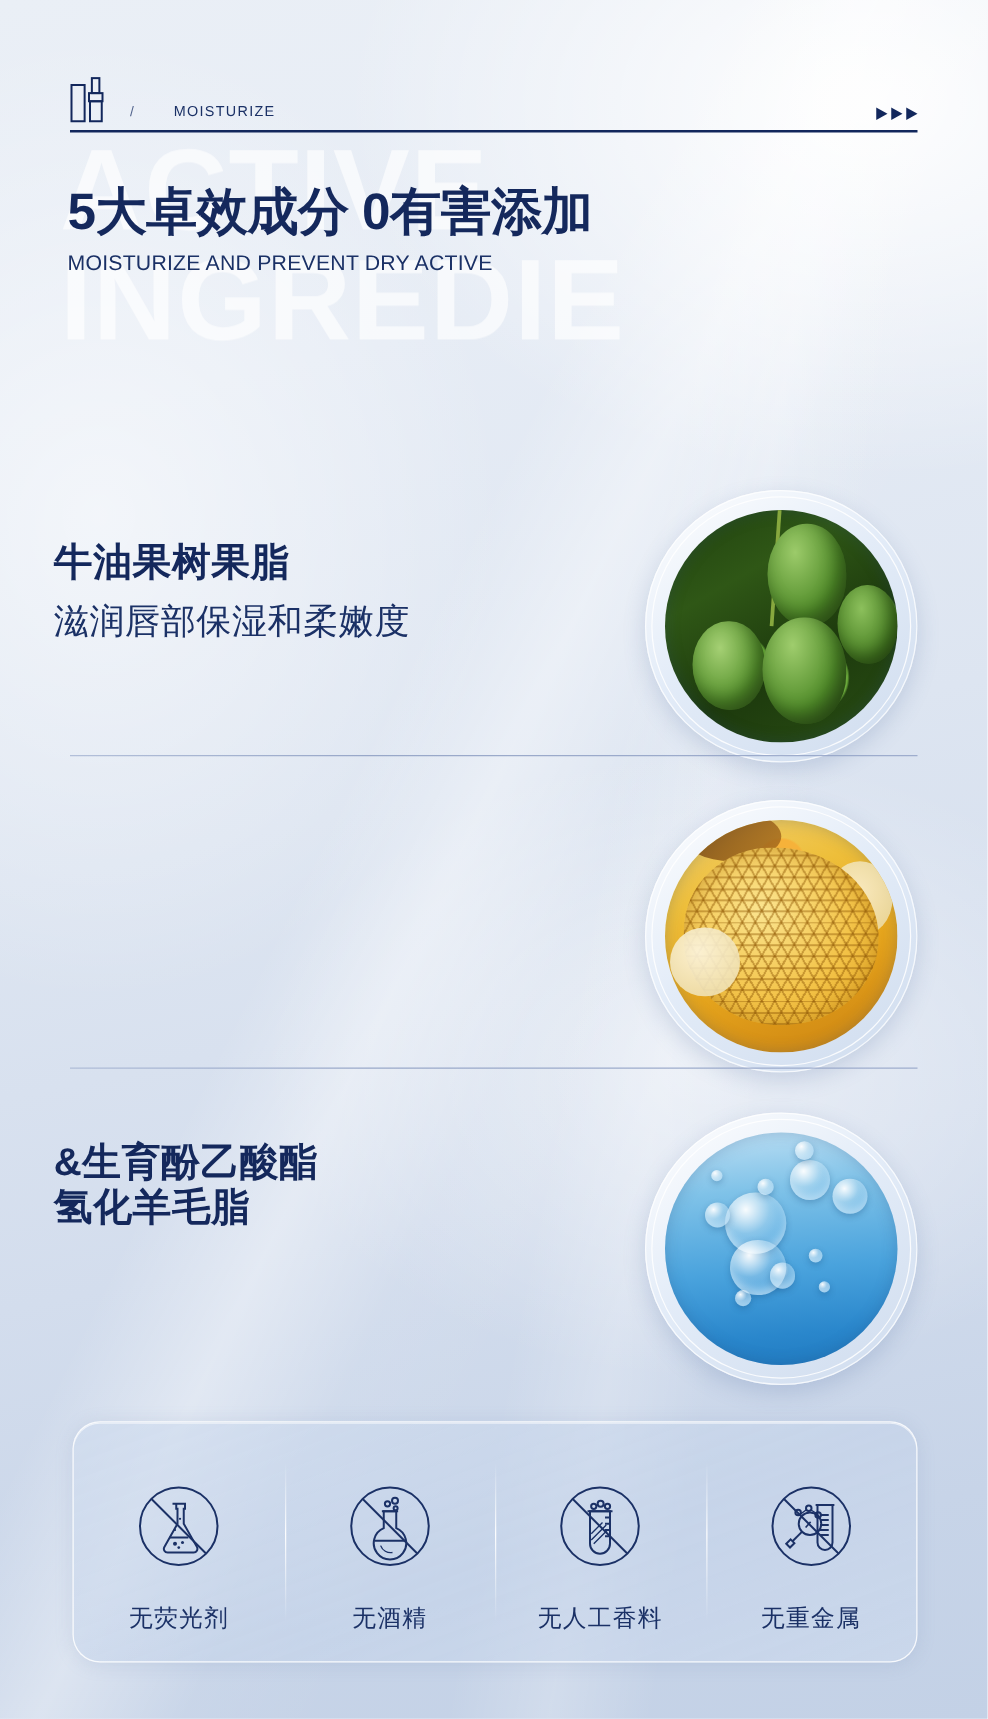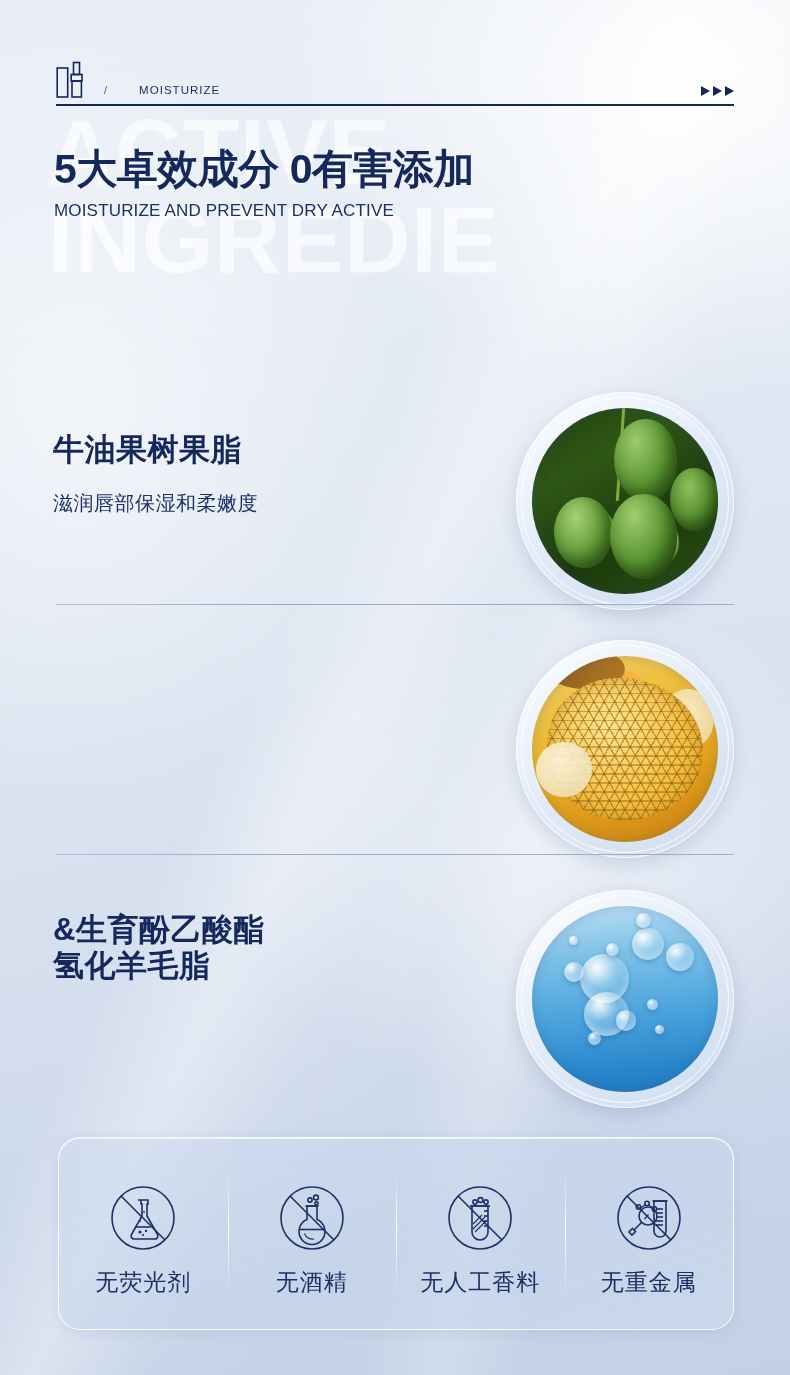--- a/index.html
+++ b/index.html
@@ -47,28 +47,28 @@
   .hero-l2{
     font-size:47px; color:#1b3166; font-weight:400; letter-spacing:1px;
     line-height:1.22; margin-top:8px; white-space:nowrap;
   }
   .hero-en{
     font-size:17px; color:#1b3166; letter-spacing:.01em; margin-top:10px; font-weight:500;
   }
 
   
   .ing{ position:absolute; left:0; width:790px; }
-  .ing .txt{ position:absolute; left:53px; }
+  .ing .txt{ position:absolute; left:43px; }
   .ing h3{
     font-size:31px; font-weight:bold; color:#14285c; line-height:1.16;
     letter-spacing:.5px; white-space:nowrap;
   }
   .ing p{
-    font-size:20px; color:#1b3166; font-weight:400; line-height:1.3;
-    margin-top:22px; letter-spacing:.5px; white-space:nowrap;
+    font-size:28px; color:#1b3166; font-weight:400; line-height:1.3;
+    margin-top:11px; letter-spacing:.5px; white-space:nowrap;
   }
   .ing .circle{
     position:absolute; left:516px; top:0; width:218px; height:218px; border-radius:50%;
     background:linear-gradient(145deg,#ffffff 0%,#e3ecf8 45%,#cfdcee 100%);
     box-shadow:0 6px 18px rgba(80,110,160,.22), inset 0 0 0 1px rgba(255,255,255,.75);
     display:flex; align-items:center; justify-content:center;
   }
   .ing .circle::before{
     content:""; position:absolute; inset:5px; border-radius:50%;
     border:1.5px solid rgba(255,255,255,.85);
@@ -147,21 +147,21 @@
     box-shadow:0 2px 14px rgba(120,145,185,.18), inset 0 1px 0 rgba(255,255,255,.6);
     display:flex; align-items:center;
   }
   .feature{ flex:1; display:flex; flex-direction:column; align-items:center; justify-content:center;
             position:relative; height:100%; }
   .feature + .feature::before{
     content:""; position:absolute; left:0; top:32px; bottom:32px; width:1.3px;
     background:linear-gradient(180deg,rgba(255,255,255,0),rgba(255,255,255,.95) 45%,rgba(255,255,255,0));
   }
   .feature svg{ display:block; }
-  .feature span{ margin-top:10px; font-size:23px; color:#1b3166; letter-spacing:1px; }
+  .feature span{ margin-top:22px; font-size:19px; color:#1b3166; letter-spacing:1px; }
 </style>
 </head>
 <body>
 
 <div class="diagonal-sheen"></div>
 
 <div class="watermark"><span>ACTIVE</span>
 <span>INGREDIE</span></div>
 
 <div class="header">

